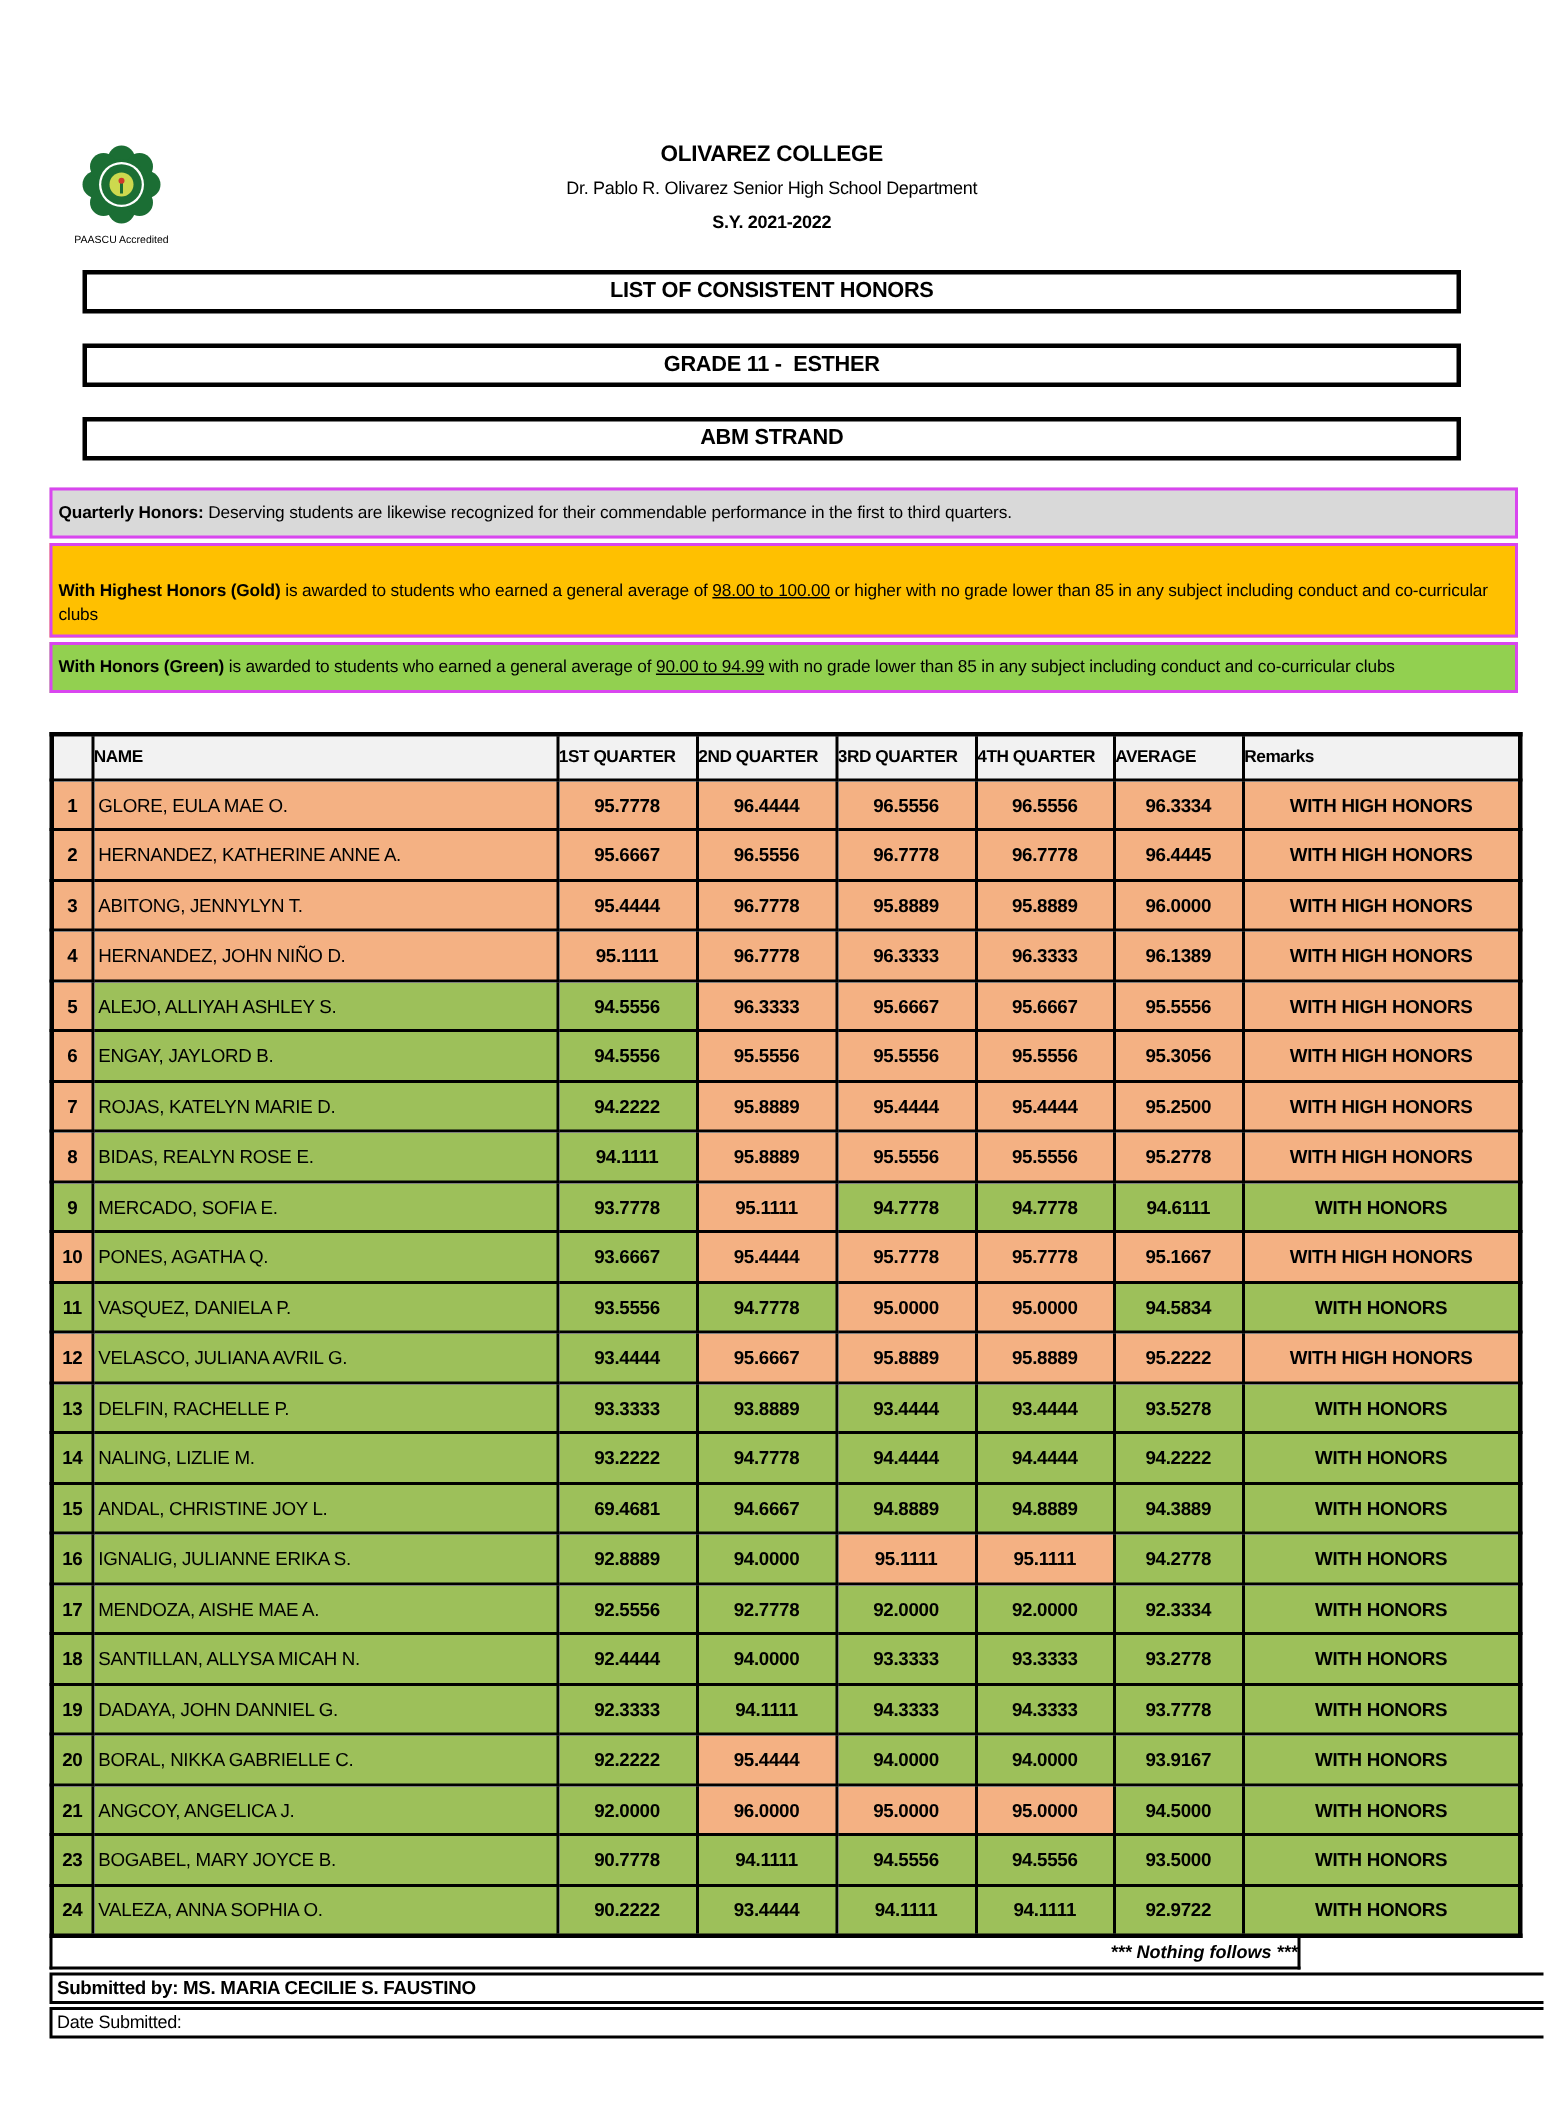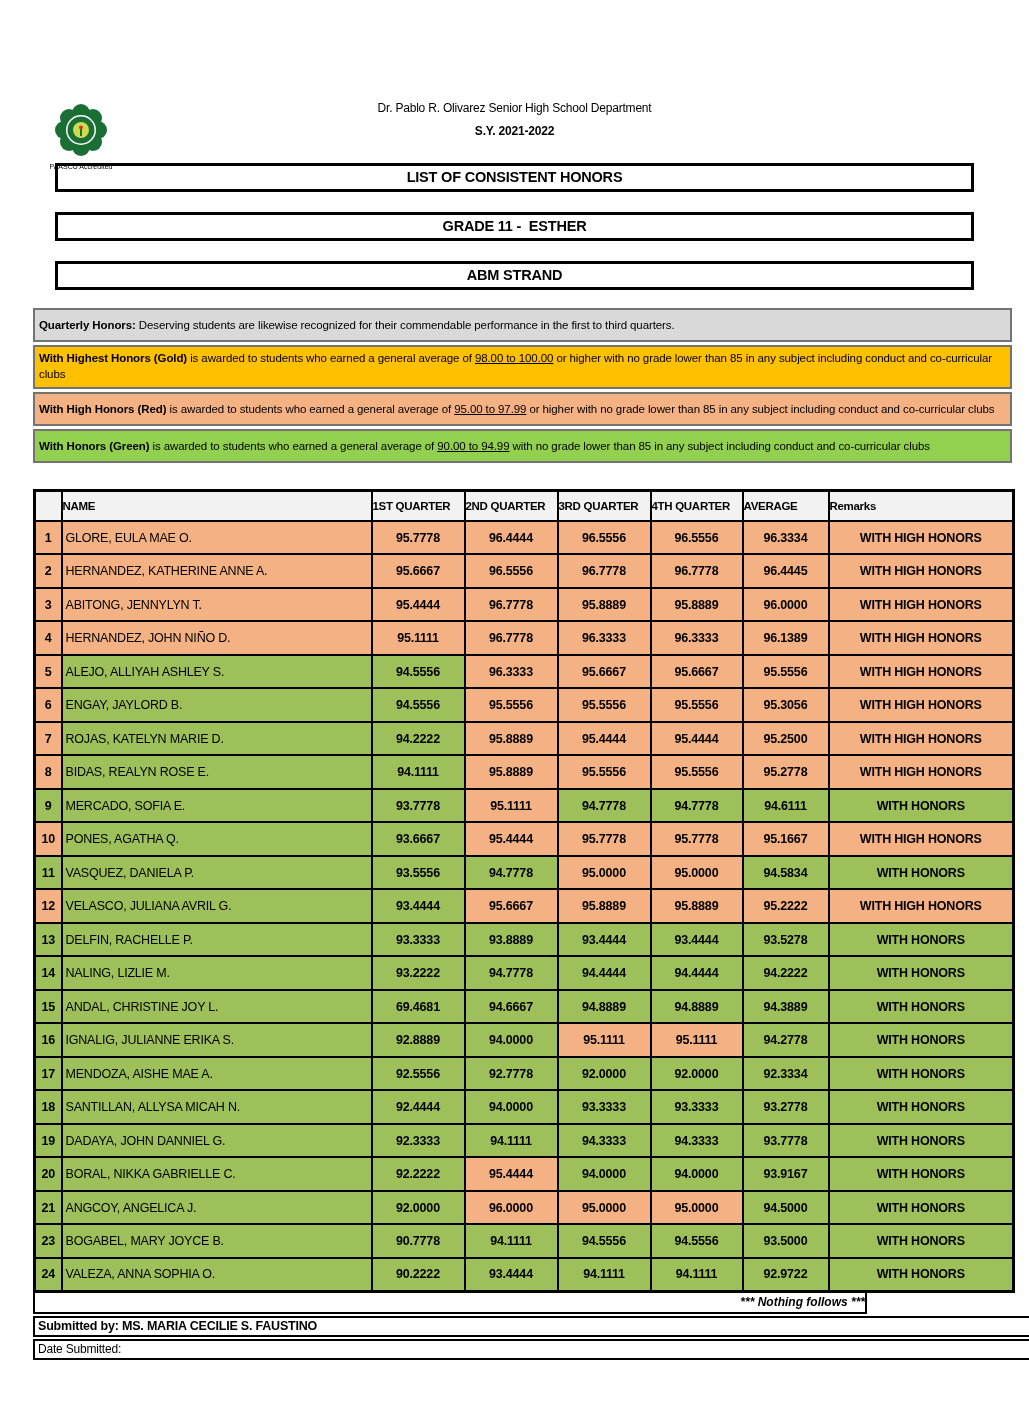--- a/index.html
+++ b/index.html
@@ -27,26 +27,26 @@
     padding:3px 0 4px 0; letter-spacing:-0.2px; white-space:pre;
     background:#fff;
   }
   .banner-1 { margin-top:25px; }
   .banner-2 { margin-top:20px; }
   .banner-3 { margin-top:20px; }
 
   
   .legend { width:979px; margin:18px 0 0 33px; }
   .legend-row {
-    border:2px solid #737373; font-size:11.5px; line-height:1.4;
+    border:2px solid #d946ef; font-size:11.5px; line-height:1.4;
     padding:7px 5px 7px 4px; letter-spacing:-0.1px;
   }
   .legend-row + .legend-row { margin-top:3px; }
   .lg-gray   { background:var(--gray); }
-  .lg-gold   { background:var(--gold); padding-top:3px; padding-bottom:5px; }
+  .lg-gold   { background:var(--gold); padding-top:22px; padding-bottom:5px; }
   .lg-orange { background:var(--orange); }
   .lg-green  { background:var(--legend-green); }
   .b { font-weight:bold; }
   .u { text-decoration:underline; }
 
   
   table.honors {
     margin:26px 0 0 33px;
     border-collapse:collapse; table-layout:fixed;
     width:979px;
@@ -100,32 +100,32 @@
           <circle cx="27" cy="27" r="17"></circle>
         </g>
         <circle cx="27" cy="27" r="15" fill="#ffffff"></circle>
         <circle cx="27" cy="27" r="13.5" fill="#1b6e34"></circle>
         <circle cx="27" cy="27" r="8" fill="#cdd94e"></circle>
         <rect x="26" y="26" width="2" height="7" fill="#1b6e34"></rect>
         <circle cx="27" cy="24.5" r="2" fill="#d03a2b"></circle>
       </svg>
       <div class="logo-caption">PAASCU Accredited</div>
     </div>
+    <div class="school-name">OLIVAREZ COLLEGE</div>
     <div class="school-dept">Dr. Pablo R. Olivarez Senior High School Department</div>
     <div class="school-sy">S.Y. 2021-2022</div>
   </div>
 
   <div class="banner banner-1">LIST OF CONSISTENT HONORS</div>
   <div class="banner banner-2">GRADE 11 -  ESTHER</div>
   <div class="banner banner-3">ABM STRAND</div>
 
   <div class="legend">
     <div class="legend-row lg-gray"><span class="b">Quarterly Honors:</span><span> Deserving students are likewise recognized for their commendable performance in the first to third quarters.</span></div>
     <div class="legend-row lg-gold"><span class="b">With Highest Honors (Gold)</span><span> is awarded to students who earned a general average of </span><span class="u">98.00 to 100.00</span><span> or higher with no grade lower than 85  in any subject including conduct and co-curricular clubs</span></div>
-    <div class="legend-row lg-orange"><span class="b">With High Honors (Red)</span><span> is awarded to students who earned a general average of </span><span class="u">95.00 to 97.99</span><span> or higher with no grade lower than 85  in any subject including conduct and co-curricular clubs</span></div>
     <div class="legend-row lg-green"><span class="b">With Honors (Green)</span><span> is awarded to students who earned a general average of </span><span class="u">90.00 to 94.99</span><span> with no grade lower than 85  in any subject including conduct and co-curricular clubs</span></div>
   </div>
 
   <table class="honors">
     <colgroup>
       <col style="width:27px">
         <col style="width:310px">
       <col style="width:93px">
         <col style="width:93px">
       <col style="width:93px">

